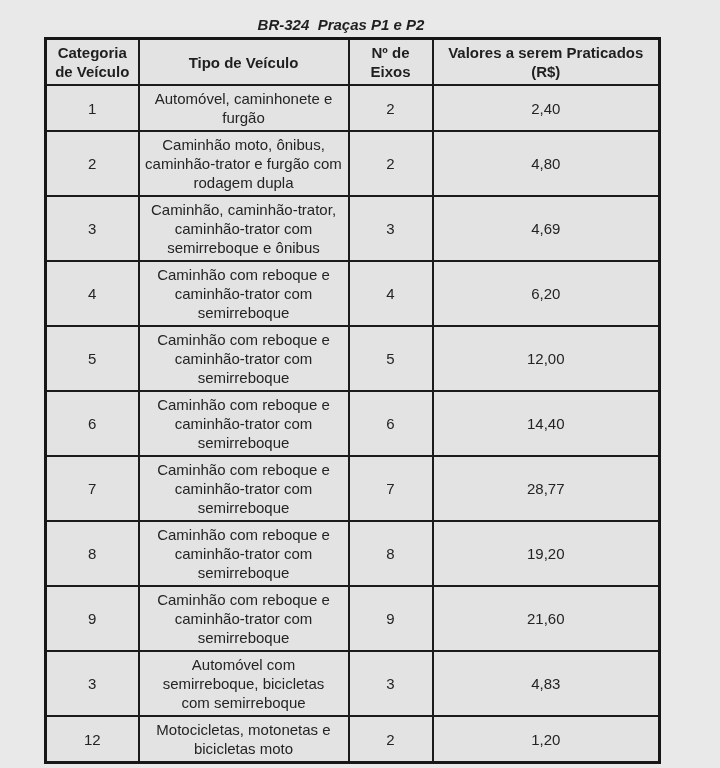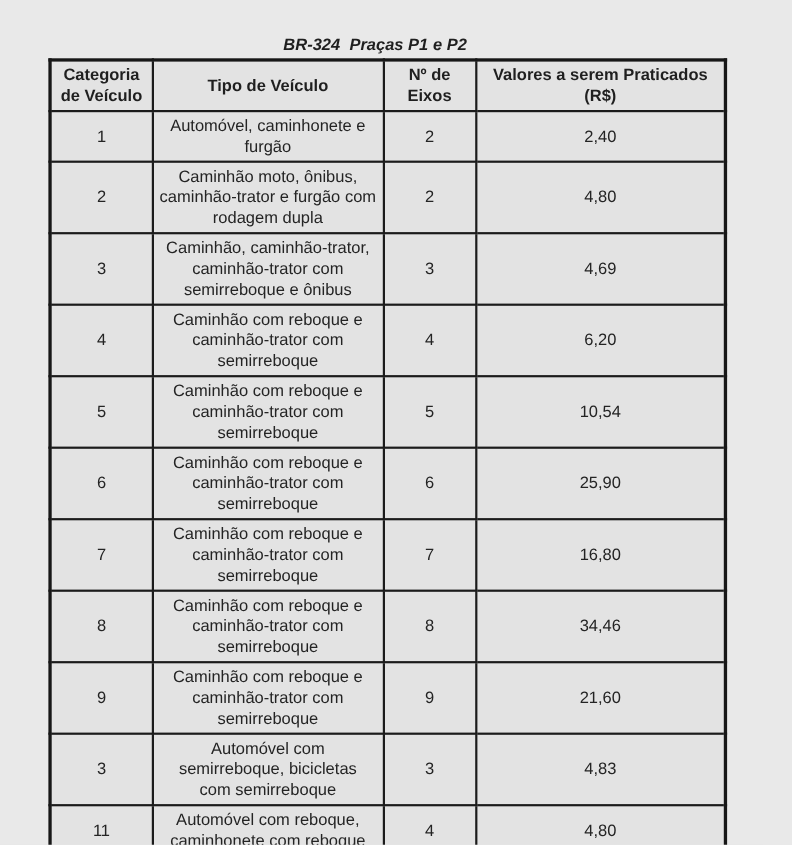--- a/index.html
+++ b/index.html
@@ -11,21 +11,21 @@
     height: 768px;
     background: #e9e9e9;
     font-family: "Liberation Sans", "DejaVu Sans", sans-serif;
     color: #242424;
     overflow: hidden;
   }
   .page {
     width: 682px;
     height: 768px;
     box-sizing: border-box;
-    padding-top: 32px;
+    padding-top: 16px;
   }
   .doc-title {
     width: 614px;
     margin: 0 auto 4px auto;
     text-align: center;
     font-size: 15px;
     font-weight: bold;
     font-style: italic;
     white-space: pre;
     color: #1f1f1f;
@@ -117,70 +117,63 @@
 semirreboque</td>
           <td class="cell-eixos">4</td>
           <td class="cell-valor">6,20</td>
         </tr>
         <tr>
           <td class="cell-categoria">5</td>
           <td class="cell-tipo">Caminhão com reboque e
 caminhão-trator com
 semirreboque</td>
           <td class="cell-eixos">5</td>
-          <td class="cell-valor">10,54</td>
+          <td class="cell-valor">12,00</td>
         </tr>
         <tr>
           <td class="cell-categoria">6</td>
           <td class="cell-tipo">Caminhão com reboque e
 caminhão-trator com
 semirreboque</td>
           <td class="cell-eixos">6</td>
-          <td class="cell-valor">25,90</td>
+          <td class="cell-valor">14,40</td>
         </tr>
         <tr>
           <td class="cell-categoria">7</td>
           <td class="cell-tipo">Caminhão com reboque e
 caminhão-trator com
 semirreboque</td>
           <td class="cell-eixos">7</td>
-          <td class="cell-valor">16,80</td>
+          <td class="cell-valor">28,77</td>
         </tr>
         <tr>
           <td class="cell-categoria">8</td>
           <td class="cell-tipo">Caminhão com reboque e
 caminhão-trator com
 semirreboque</td>
           <td class="cell-eixos">8</td>
-          <td class="cell-valor">34,46</td>
+          <td class="cell-valor">19,20</td>
         </tr>
         <tr>
           <td class="cell-categoria">9</td>
           <td class="cell-tipo">Caminhão com reboque e
 caminhão-trator com
 semirreboque</td>
           <td class="cell-eixos">9</td>
           <td class="cell-valor">21,60</td>
         </tr>
         <tr>
           <td class="cell-categoria">3</td>
           <td class="cell-tipo">Automóvel com
 semirreboque, bicicletas
 com semirreboque</td>
           <td class="cell-eixos">3</td>
           <td class="cell-valor">4,83</td>
         </tr>
         <tr>
-          <td class="cell-categoria">11</td>
-          <td class="cell-tipo">Automóvel com reboque,
-caminhonete com reboque</td>
-          <td class="cell-eixos">4</td>
-          <td class="cell-valor">4,80</td>
-        </tr>
-        <tr>
           <td class="cell-categoria">12</td>
           <td class="cell-tipo">Motocicletas, motonetas e
 bicicletas moto</td>
           <td class="cell-eixos">2</td>
           <td class="cell-valor">1,20</td>
         </tr>
       </tbody>
   </table>
 
 </div>

